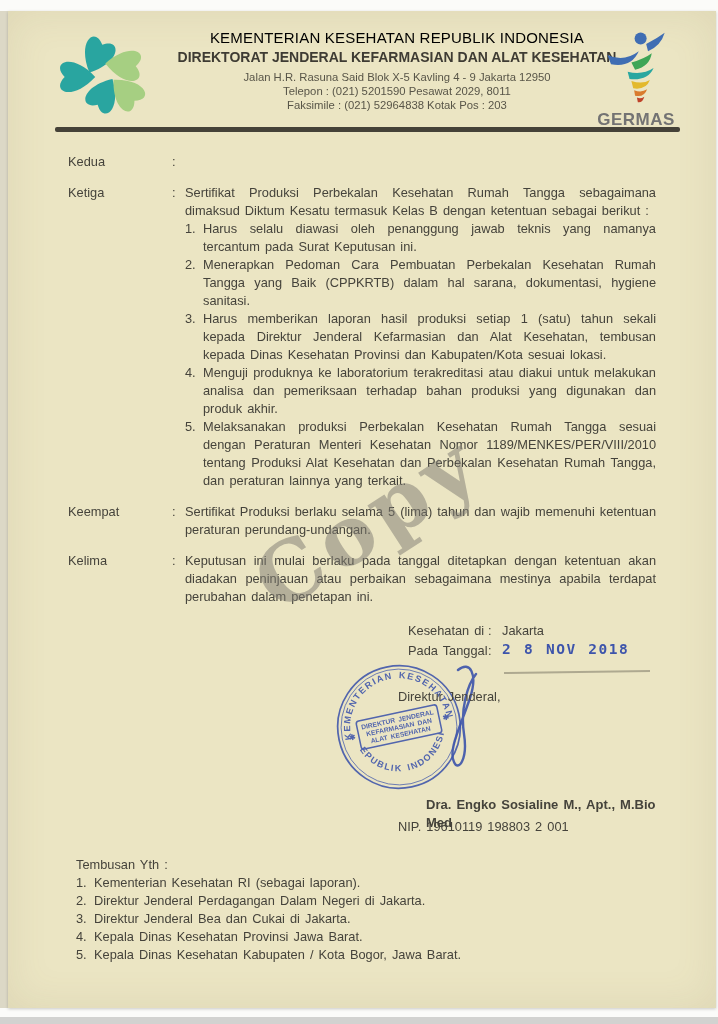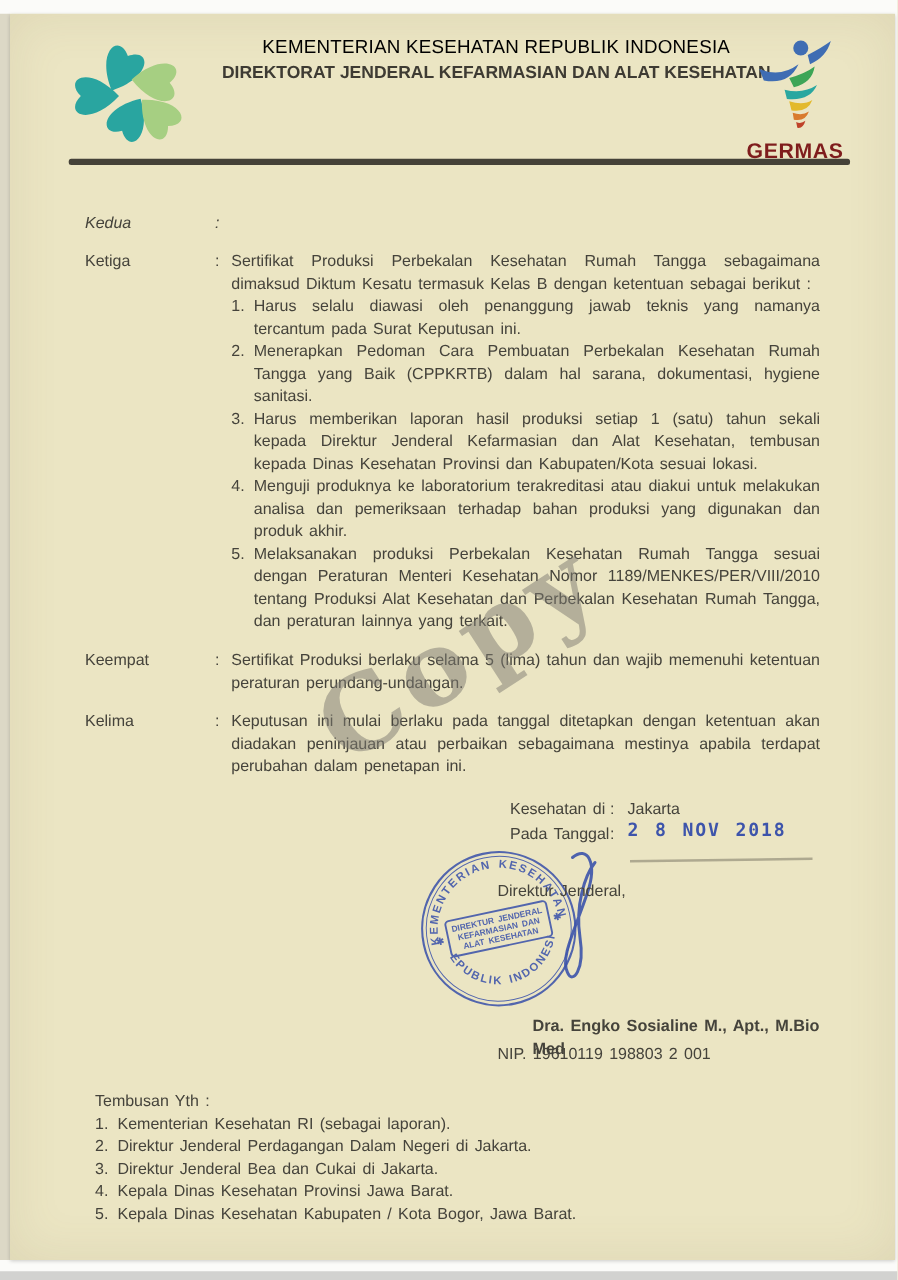--- a/index.html
+++ b/index.html
@@ -17,26 +17,26 @@
     color:#45433b;
   }
   
   .letterhead{position:relative;height:96px;margin-top:16px;}
   .logo-kemenkes{position:absolute;left:44px;top:0;}
   .lh-center{position:absolute;left:150px;right:80px;top:2px;text-align:center;}
   .lh-title{font-size:15px;font-weight:normal;color:#000000;letter-spacing:.2px;white-space:nowrap;}
   .lh-sub{font-size:14px;font-weight:bold;color:#3e3b33;margin-top:3px;white-space:nowrap;}
   .lh-addr{font-size:11.3px;line-height:14px;color:#585548;margin-top:5px;}
   .logo-germas{position:absolute;right:32px;top:4px;width:96px;text-align:center;}
-  .germas-text{font-size:17px;font-weight:bold;color:#7f1d1d;letter-spacing:.5px;margin-top:1px;}
+  .germas-text{font-size:17px;font-weight:bold;color:#737373;letter-spacing:.5px;margin-top:1px;}
   .rule{margin:4px 36px 0 47px;height:5px;background:#454238;border-radius:2px;}
   
   .content{padding:21px 60px 0 60px;font-size:12.8px;line-height:18px;word-spacing:1.5px;}
   .term-row{display:grid;grid-template-columns:104px 13px 1fr;margin-top:13px;}
-  .term-row:first-child{margin-top:16px;font-style:italic;}
+  .term-row:first-child{margin-top:0;}
   .term-text{text-align:justify;}
   ol.provisions{margin:0;padding:0;list-style:none;}
   ol.provisions li{display:grid;grid-template-columns:18px 1fr;}
   ol.provisions .txt{text-align:justify;}
   
   .enactment{margin:16px 0 0 340px;display:grid;grid-template-columns:80px 14px auto;row-gap:2px;}
   .date-stamp{
     font-family:"DejaVu Sans Mono",monospace;font-weight:bold;color:#3d54ab;
     font-size:14.5px;letter-spacing:1.5px;margin-top:-2px;white-space:nowrap;
   }
@@ -81,20 +81,25 @@
           <use href="#hp" fill="#29a5a0" transform="translate(50,25) rotate(25) scale(0.95)"></use>
           <use href="#hp" fill="#a6cf82" transform="translate(81,40) rotate(95) scale(0.95)"></use>
           <use href="#hp" fill="#29a5a0" transform="translate(52,75) rotate(210) scale(0.92)"></use>
           <use href="#hp" fill="#a6cf82" transform="translate(82,72) rotate(135) scale(0.92)"></use>
         </g>
       </svg>
     </div>
     <div class="lh-center">
       <div class="lh-title">KEMENTERIAN KESEHATAN REPUBLIK INDONESIA</div>
       <div class="lh-sub">DIREKTORAT JENDERAL KEFARMASIAN DAN ALAT KESEHATAN</div>
+      <div class="lh-addr">
+        <div>Jalan H.R. Rasuna Said  Blok X-5 Kavling 4 - 9 Jakarta 12950</div>
+        <div>Telepon : (021) 5201590 Pesawat 2029, 8011</div>
+        <div>Faksimile : (021) 52964838 Kotak Pos : 203</div>
+      </div>
     </div>
     <div class="logo-germas">
       <svg width="72" height="74" viewBox="0 0 70 80" aria-hidden="true">
         <circle cx="40" cy="8" r="6.5" fill="#3f6db3"></circle>
         <path d="M4,26 Q22,34 38,22 Q30,40 8,36 Z" fill="#3f6db3"></path>
         <path d="M46,14 Q58,8 66,2 Q62,16 48,22 Z" fill="#3f6db3"></path>
         <path d="M30,34 Q44,30 52,24 Q50,38 34,42 Z" fill="#3da556"></path>
         <path d="M26,44 Q42,48 54,40 Q48,54 28,52 Z" fill="#2aa7a0"></path>
         <path d="M30,54 Q42,58 50,53 Q46,64 32,62 Z" fill="#e3b92c"></path>
         <path d="M33,64 Q41,67 47,63 Q44,72 34,70 Z" fill="#d97b2d"></path>

